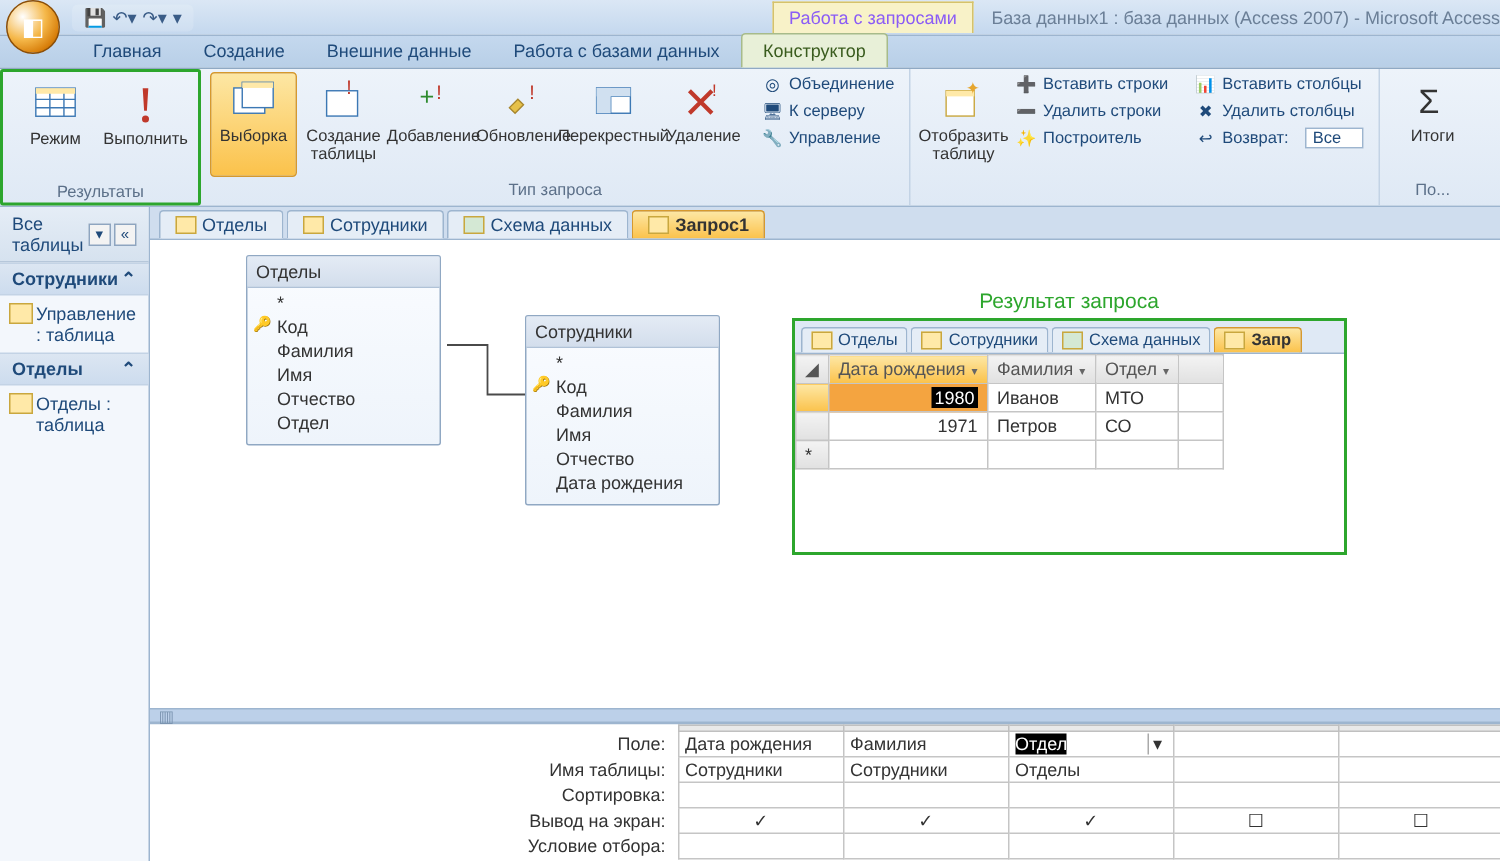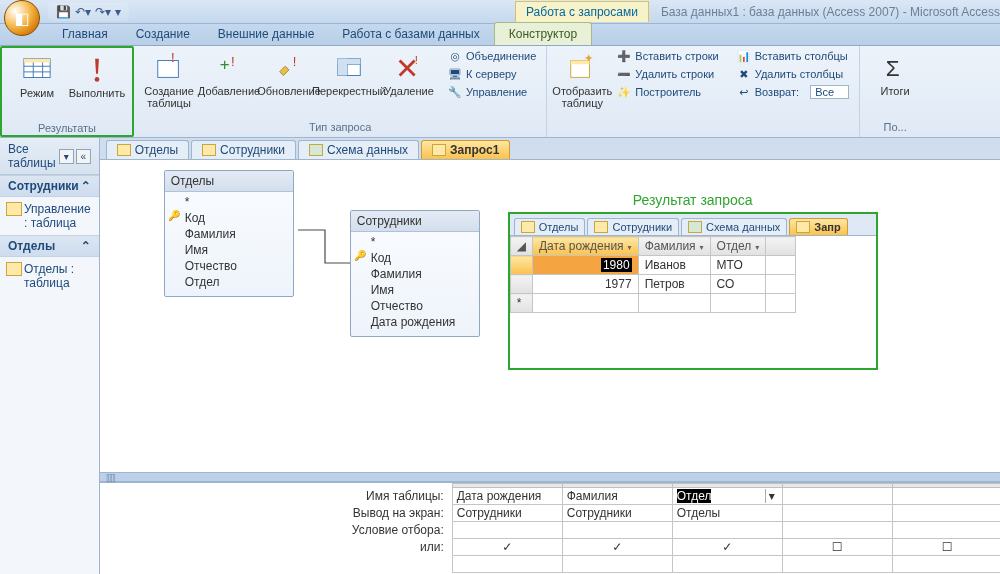--- a/index.html
+++ b/index.html
@@ -32,21 +32,21 @@
     background: rgba(255,255,255,0.15); border-radius: 4px; padding: 2px 8px;
   }
   .qat span { color: #3a5c87; font-size: 12px; cursor: default; }
   .titlebar .context-tab {
     margin-left: auto;
     padding: 3px 10px;
     background: #f8f2c8;
     border: 1px solid #d5c26b;
     border-bottom: none;
     font-size: 12px;
-    color: #0369a1;
+    color: #8b5cf6;
   }
   .titlebar .doctitle { margin-left: 12px; color: #6b7f97; }
   .ribbon-tabs {
     height: 22px;
     background: linear-gradient(#c4d8ee,#b8cfe7);
     border-bottom: 1px solid #8fa9c4;
     padding-left: 48px;
     display: flex; align-items: flex-end;
   }
   .ribbon-tab {
@@ -267,20 +267,30 @@
             </svg>
         </div>
         <span>Выполнить</span>
       </div>
     </div>
     <div class="cap">Результаты</div>
   </div>
 
   <div class="rgroup">
     <div class="btns">
+      <div class="bigbtn orange">
+        <div class="ic">
+          <svg class="ic-svg" viewBox="0 0 32 32">
+              <rect x="2" y="6" width="22" height="18" fill="#fff" stroke="#3c78b4"></rect>
+              <rect x="8" y="2" width="22" height="18" fill="#fff" stroke="#3c78b4"></rect>
+              <rect x="8" y="2" width="22" height="4" fill="#ffe9a8"></rect>
+            </svg>
+        </div>
+        <span>Выборка</span>
+      </div>
       <div class="bigbtn">
         <div class="ic">
             <svg class="ic-svg" viewBox="0 0 32 32">
               <rect x="4" y="8" width="22" height="18" fill="#fff" stroke="#3c78b4"></rect>
               <text x="18" y="10" font-size="14" fill="#c0392b">!</text>
             </svg>
           </div>
         <span>Создание таблицы</span>
       </div>
       <div class="bigbtn">
@@ -458,21 +468,21 @@
           <li>Фамилия</li>
           <li>Имя</li>
           <li>Отчество</li>
           <li>Дата рождения</li>
         </ul>
       </div>
       <svg class="joinline" style="left:0;top:0;" width="400" height="200">
         <path d="M198 70 L225 70 L225 103 L250 103"></path>
       </svg>
 
-      <div class="result-panel" style="left:408px; top:52px; width:370px; height:158px;">
+      <div class="result-panel" style="left:428px; top:52px; width:370px; height:158px;">
         <div class="rtitle">Результат запроса</div>
         <div class="mini-tabs">
           <div class="wtab">
               <span class="tic"></span>
               <span>Отделы</span>
             </div>
           <div class="wtab">
               <span class="tic"></span>
               <span>Сотрудники</span>
             </div>
@@ -496,42 +506,44 @@
           </tr>
           <tr>
             <td class="rowhandle sel"></td>
             <td class="cell-sel" style="text-align:right;"><span class="cell-black" style="padding:0 2px;">1980</span></td>
             <td>Иванов</td>
             <td>МТО</td>
             <td></td>
           </tr>
           <tr>
             <td class="rowhandle"></td>
-            <td style="text-align:right;">1977</td>
+            <td style="text-align:right;">1971</td>
             <td>Петров</td>
             <td>СО</td>
             <td></td>
           </tr>
           <tr>
             <td class="rowhandle">*</td>
             <td></td>
                 <td></td>
                 <td></td>
                 <td></td>
           </tr>
         </tbody>
           </table>
       </div>
     </div>
 
     <div class="splitter"></div>
 
     <div class="bottompane">
       <div class="rownames">
+        <div>Поле:</div>
         <div>Имя таблицы:</div>
+        <div>Сортировка:</div>
         <div>Вывод на экран:</div>
         <div>Условие отбора:</div>
         <div>или:</div>
       </div>
       <div class="designgrid">
         <table>
           <tbody>
               <tr class="hdr">
                 <td></td>
                 <td></td>

